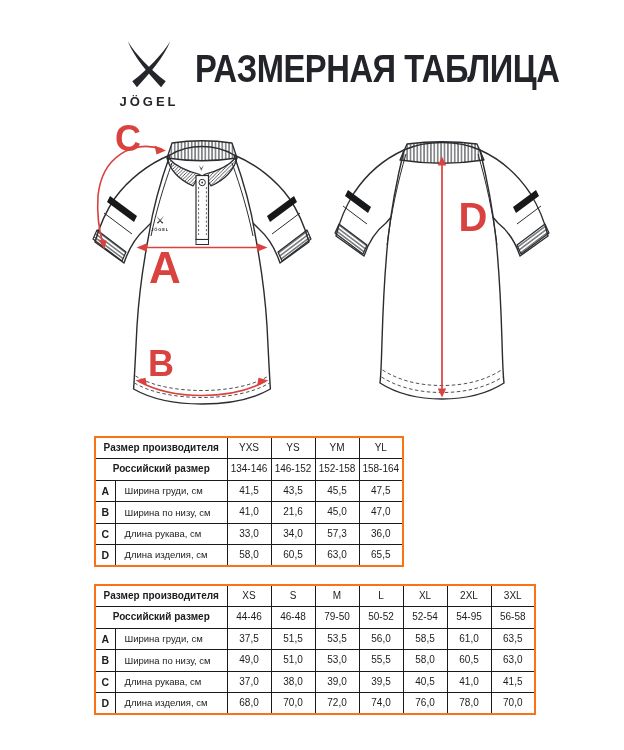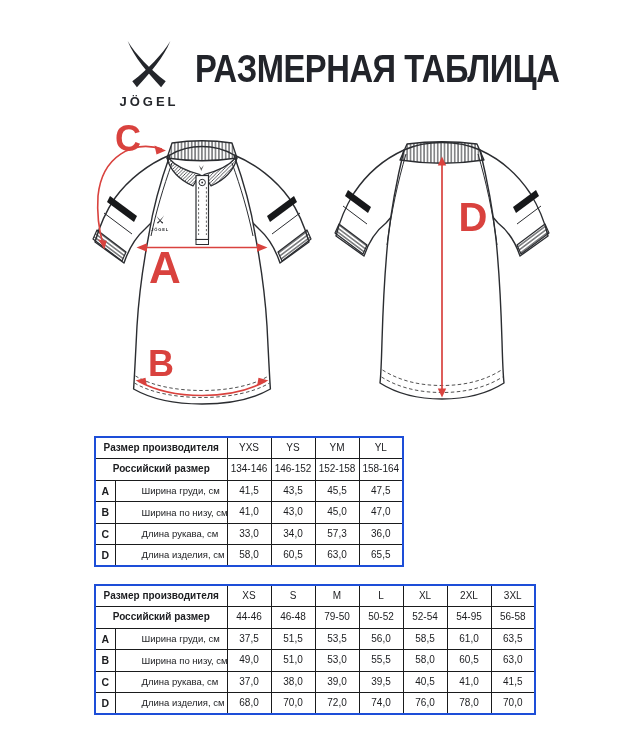--- a/index.html
+++ b/index.html
@@ -21,30 +21,30 @@
   .page-title {
     position:absolute; left:195px; top:48px;
     font-size:38px; font-weight:bold; color:#22242a; letter-spacing:-0.5px;
     transform:scaleX(0.86); transform-origin:left top; white-space:nowrap;
   }
   .shirt-front { position:absolute; left:88px;  top:118px; width:228px; height:300px; }
   .shirt-back  { position:absolute; left:334px; top:119px; width:216px; height:292px; }
 
   .size-table {
     position:absolute; border-collapse:collapse; table-layout:fixed;
-    background:#fff; border:2px solid #1d4ed8;
+    background:#fff; border:2px solid #f97316;
   }
   .size-table td {
     border:1px solid #1a1b1d; height:21.5px; padding:0;
     text-align:center; vertical-align:middle; font-size:10px; line-height:1;
     color:#1b1c1f; overflow:hidden; white-space:nowrap;
   }
   .size-table td.hdr { font-weight:bold; font-size:10px; }
   .size-table td.ltr { font-weight:bold; font-size:10.5px; }
-  .size-table td.desc { text-align:left; padding-left:26px; font-size:9.5px;margin-left:24px; }
+  .size-table td.desc { text-align:left; padding-left:9px; font-size:9.5px;margin-left:24px; }
   #table-youth { left:94px; top:436px; width:308px; }
   #table-adult { left:94px; top:584px; width:440px; }
 </style>
 </head>
 <body>
 
 <div class="page">
 
   <div class="header">
     <div class="logo">
@@ -210,21 +210,21 @@
         <td class="desc">Ширина груди, см</td>
         <td>41,5</td>
         <td>43,5</td>
         <td>45,5</td>
         <td>47,5</td>
       </tr>
       <tr>
         <td class="ltr">B</td>
         <td class="desc">Ширина по низу, см</td>
         <td>41,0</td>
-        <td>43,0</td>
+        <td>21,6</td>
         <td>45,0</td>
         <td>47,0</td>
       </tr>
       <tr>
         <td class="ltr">C</td>
         <td class="desc">Длина рукава, см</td>
         <td>33,0</td>
         <td>34,0</td>
         <td>57,3</td>
         <td>36,0</td>

